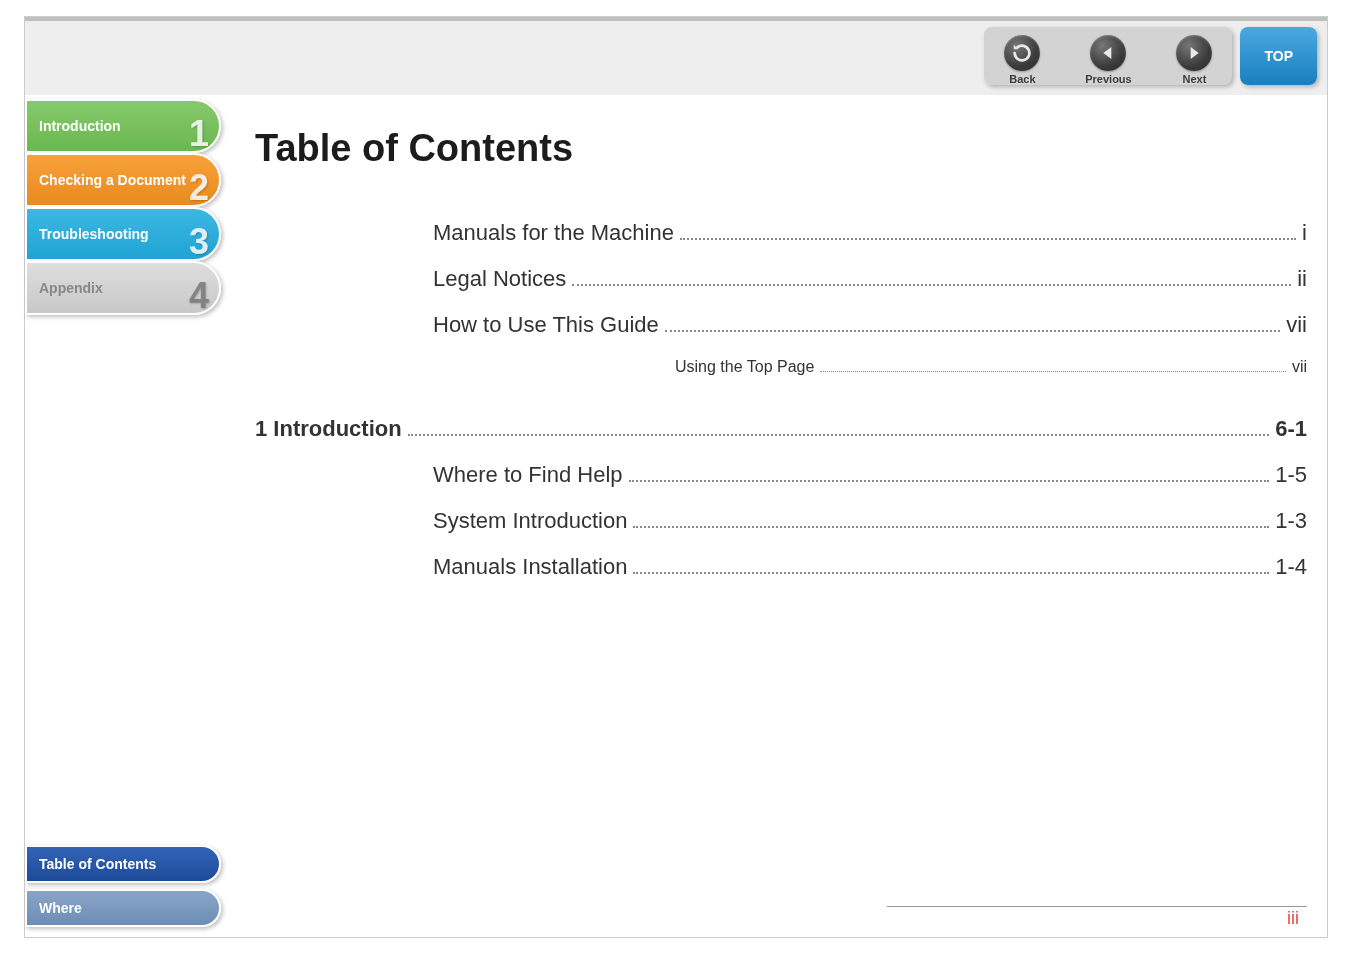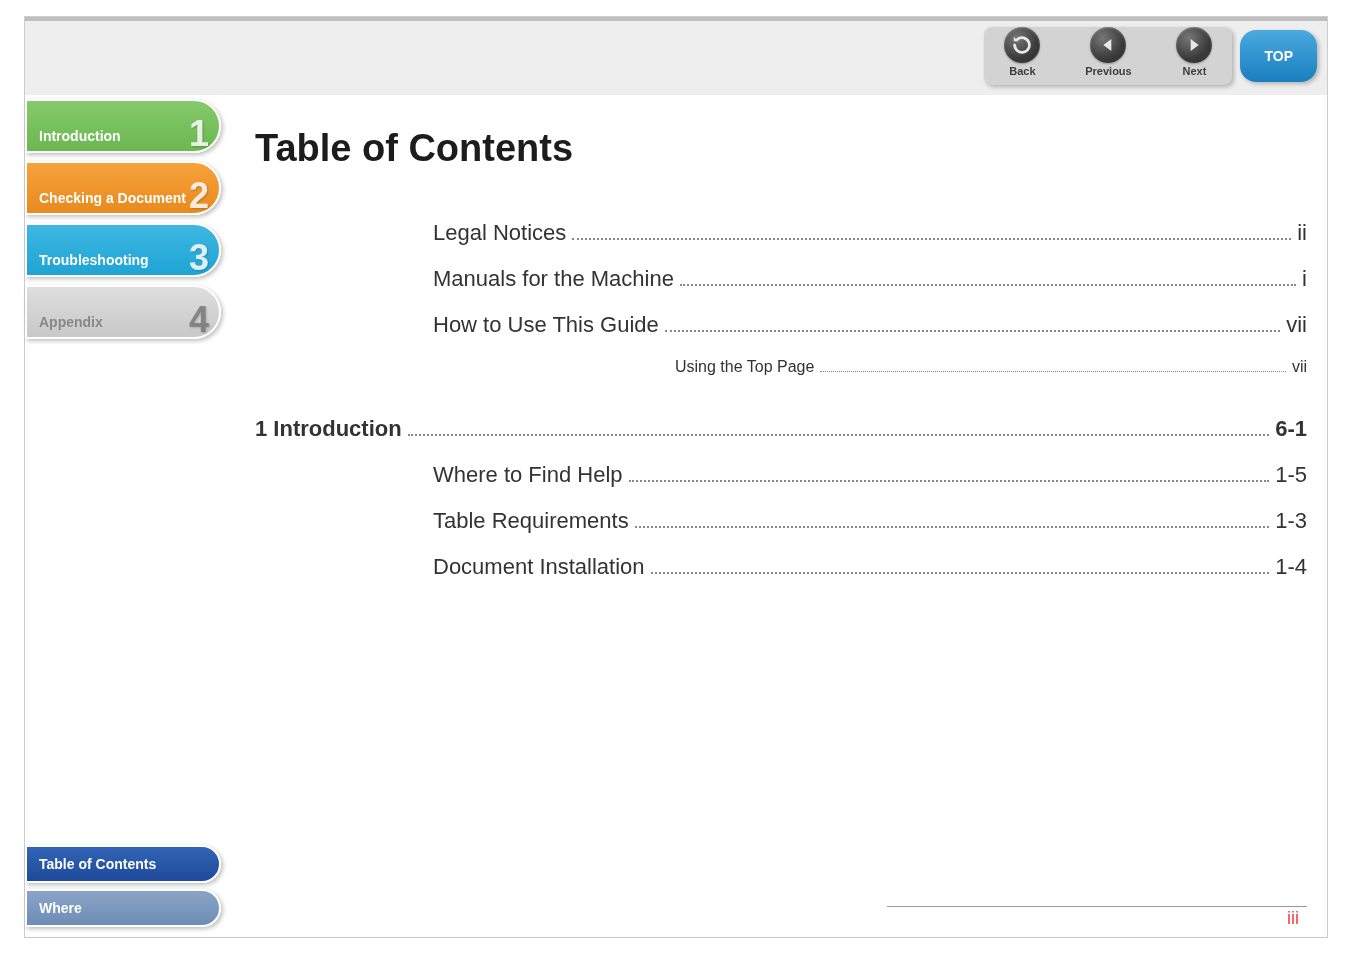--- a/index.html
+++ b/index.html
@@ -41,21 +41,21 @@
     height: 62px;
     display: flex;
     align-items: center;
   }
   .nav-icons {
     background: #d3d3d3;
     border-radius: 8px;
     height: 58px;
     padding: 0 6px 0 6px;
     display: flex;
-    align-items: flex-start;
+    align-items: flex-end;
     box-shadow: 2px 2px 4px rgba(0,0,0,0.25);
     gap: 22px;
   }
   .nav-icon-group {
     display: flex;
     flex-direction: column;
     align-items: center;
     gap: 2px;
     width: 64px;
   }
@@ -72,51 +72,51 @@
   .nav-label {
     font-size: 11px;
     font-weight: bold;
     color: #3d3d3d;
   }
   .top-btn {
     background: linear-gradient(#4aa9df, #1a7fbf);
     color: #fff;
     font-weight: bold;
     font-size: 14px;
-    height: 52px;
-    border-radius: 16px;
+    height: 58px;
+    border-radius: 8px;
     padding: 0 24px;
     display: flex;
     align-items: center;
     margin-left: 8px;
     box-shadow: 2px 2px 4px rgba(0,0,0,0.25);
   }
 
   
   .tabs {
     position: absolute;
     left: 0;
     top: 82px;
     width: 196px;
   }
   .tab {
     position: relative;
     height: 54px;
-    margin-bottom: 8px;
+    margin-bottom: 0;
     border-top-right-radius: 28px;
     border-bottom-right-radius: 28px;
     border: 2px solid #fff;
     box-shadow: 2px 2px 4px rgba(0,0,0,0.25);
     color: #fff;
     font-size: 14px;
     font-weight: bold;
     padding: 6px 12px;
     box-sizing: border-box;
     display: flex;
-    align-items: flex-end;
+    align-items: center;
     line-height: 1.2;
   }
   .tab .num {
     position: absolute;
     right: 10px;
     bottom: -4px;
     font-size: 36px;
     font-weight: bold;
     color: rgba(255,255,255,0.85);
     text-shadow: 1px 1px 2px rgba(0,0,0,0.2);
@@ -273,29 +273,29 @@
       <span>Where</span>
     </div>
   </div>
 
   <div class="content">
     <div class="h1">Table of Contents</div>
 
     <div class="toc">
 
       <div class="toc-row indent1">
+        <span class="toc-label">Manuals for the Machine</span>
+        <span class="toc-dots"></span>
+        <span class="toc-page">i</span>
+      </div>
+
+      <div class="toc-row indent1">
         <span class="toc-label">Legal Notices</span>
         <span class="toc-dots"></span>
         <span class="toc-page">ii</span>
-      </div>
-
-      <div class="toc-row indent1">
-        <span class="toc-label">Manuals for the Machine</span>
-        <span class="toc-dots"></span>
-        <span class="toc-page">i</span>
       </div>
 
       <div class="toc-row indent1">
         <span class="toc-label">How to Use This Guide</span>
         <span class="toc-dots"></span>
         <span class="toc-page">vii</span>
       </div>
 
       <div class="toc-row indent2">
         <span class="toc-label">Using the Top Page</span>
@@ -310,27 +310,27 @@
         <span class="toc-page">6-1</span>
       </div>
 
       <div class="toc-row indent1">
         <span class="toc-label">Where to Find Help</span>
         <span class="toc-dots"></span>
         <span class="toc-page">1-5</span>
       </div>
 
       <div class="toc-row indent1">
-        <span class="toc-label">Table Requirements</span>
+        <span class="toc-label">System Introduction</span>
         <span class="toc-dots"></span>
         <span class="toc-page">1-3</span>
       </div>
 
       <div class="toc-row indent1">
-        <span class="toc-label">Document Installation</span>
+        <span class="toc-label">Manuals Installation</span>
         <span class="toc-dots"></span>
         <span class="toc-page">1-4</span>
       </div>
 
     </div>
   </div>
 
   <div class="footer-line"></div>
   <div class="page-num">iii</div>
 

